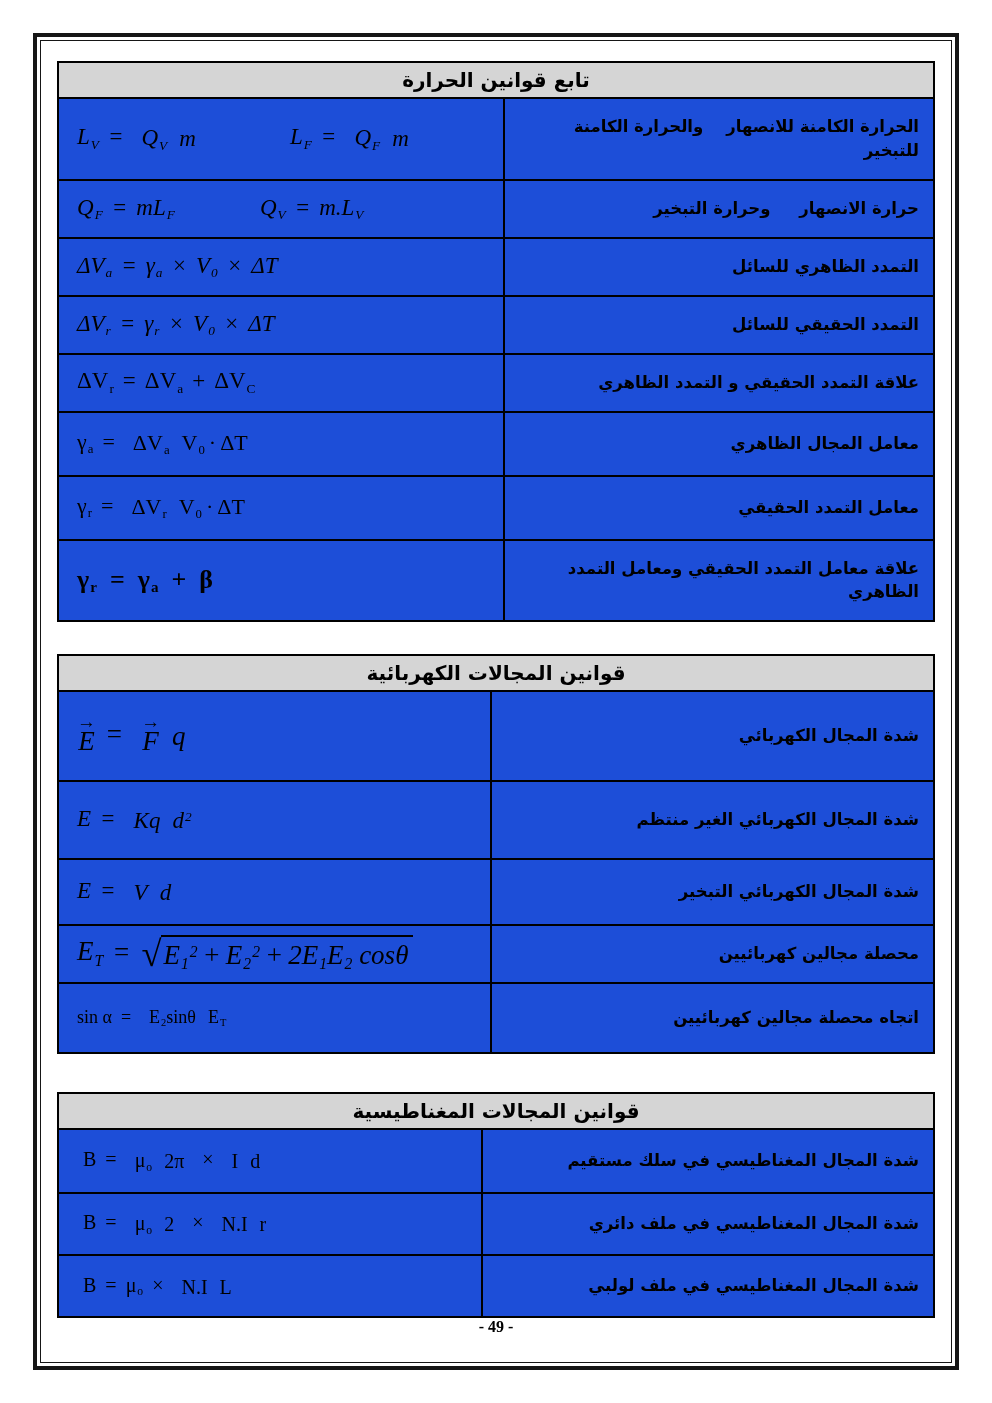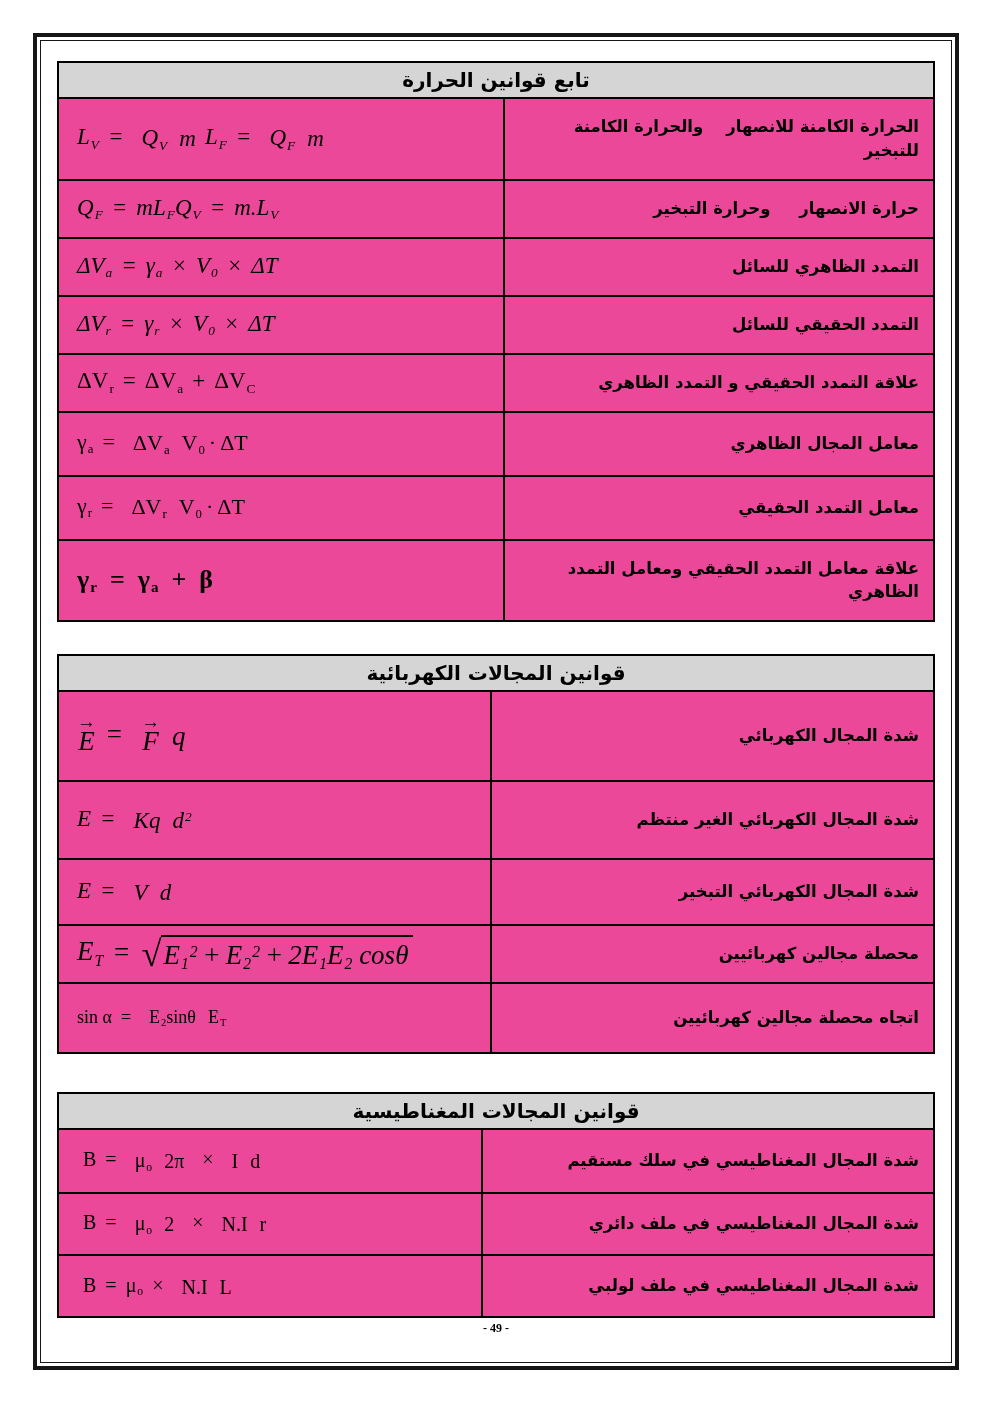--- a/index.html
+++ b/index.html
@@ -5,37 +5,37 @@
   *{box-sizing:border-box;margin:0;padding:0}
   html,body{margin:0;padding:0}
   body{
     width:992px;height:1403px;position:relative;overflow:hidden;
     background:var(--page_bg,#ffffff);color:#000;
     font-family:"Liberation Serif",serif;
   }
   .frame{position:absolute;left:33px;top:33px;width:926px;height:1337px;border:4px solid #161616}
   .frame-inner{position:absolute;inset:3px;border:1px solid #161616;padding:20px 16px 0}
 
-  .law-table{border:2.5px solid var(--line,#000);background:#ec4899}
+  .law-table{border:2.5px solid var(--line,#000);background:#1d4ed8}
   .t2{margin-top:32px}
   .t3{margin-top:38px}
 
   .law-header{
     background:var(--header_bg,#d5d5d5);
     border-bottom:2.5px solid var(--line,#000);
     font-family:"DejaVu Sans",sans-serif;font-weight:bold;font-size:20px;
     text-align:center;padding:5px 0;letter-spacing:.5px;
   }
 
   .law-row{display:flex;align-items:stretch}
   .law-row + .law-row{border-top:2px solid var(--line,#000)}
 
   .cell-formula{
     flex:0 0 51%;border-right:2px solid var(--line,#000);
-    display:flex;align-items:center;
+    display:flex;align-items:center;gap:85px;
     padding:8px 8px 8px 18px;font-size:23px;font-style:italic;
   }
   .t2 .cell-formula{flex-basis:49.5%}
   .t3 .cell-formula{flex-basis:48.5%;font-size:20px;font-style:normal;padding-left:24px}
 
   .cell-desc{
     flex:1;direction:rtl;display:flex;align-items:center;
     padding:16px 14px;font-family:"DejaVu Sans",sans-serif;
     font-weight:bold;font-size:16.5px;line-height:1.45;
   }
@@ -76,21 +76,21 @@
   .frac .num,.frac .den{padding:0 6px}
   .frac .bar{align-self:stretch;height:0;border-top:2px solid var(--line,#000)}
 
   .vec{display:inline-flex;flex-direction:column;align-items:center;vertical-align:middle;line-height:1.05}
   .vec .arr{font-size:.7em;line-height:.55}
 
   .sqrt{display:inline-flex;align-items:stretch;vertical-align:middle;margin-left:2px}
   .sqrt .radical{font-size:1.35em;line-height:1;align-self:center;font-style:normal}
   .sqrt .radicand{border-top:2px solid var(--line,#000);padding:3px 5px 0 2px}
 
-  .page-number{position:absolute;left:0;right:0;bottom:26px;text-align:center;font-weight:bold;font-size:12px;font-family:"Liberation Serif",serif}
+  .page-number{position:absolute;left:0;right:0;bottom:26px;text-align:center;font-weight:bold;font-size:16px;font-family:"Liberation Serif",serif}
 </style>
 </head>
 <body>
 
 <div class="frame">
 <div class="frame-inner">
 
   <section class="law-table t1">
     <div class="law-header">تابع قوانين الحرارة</div>
 

